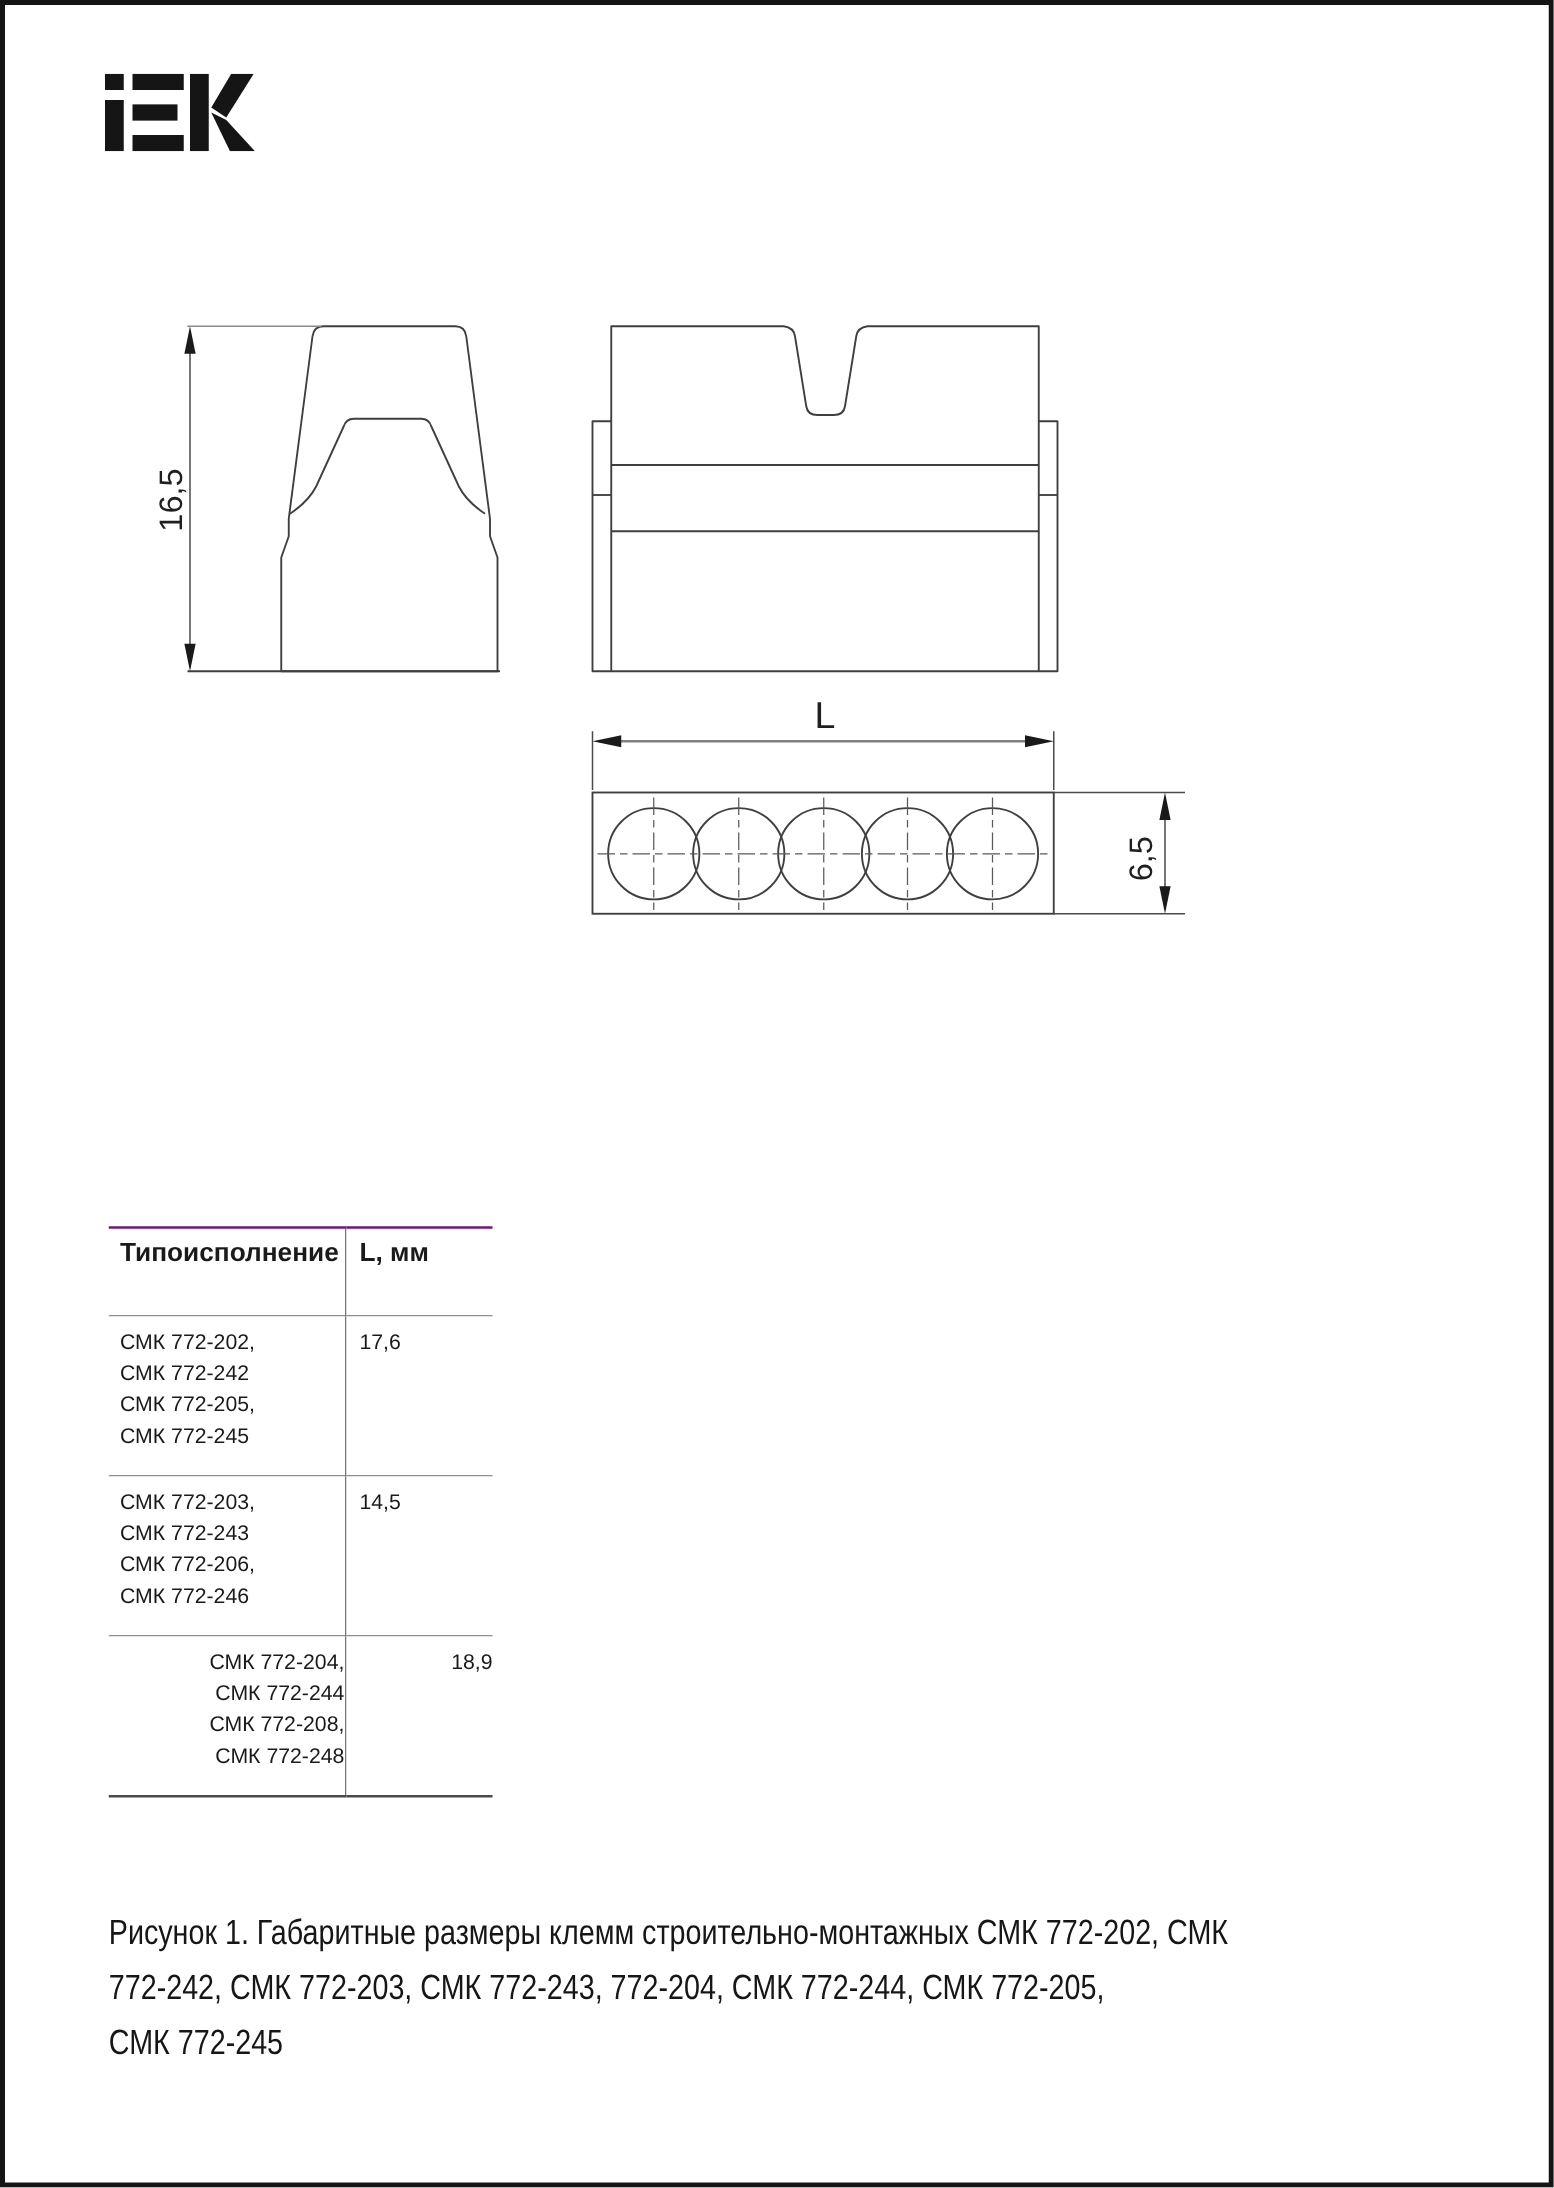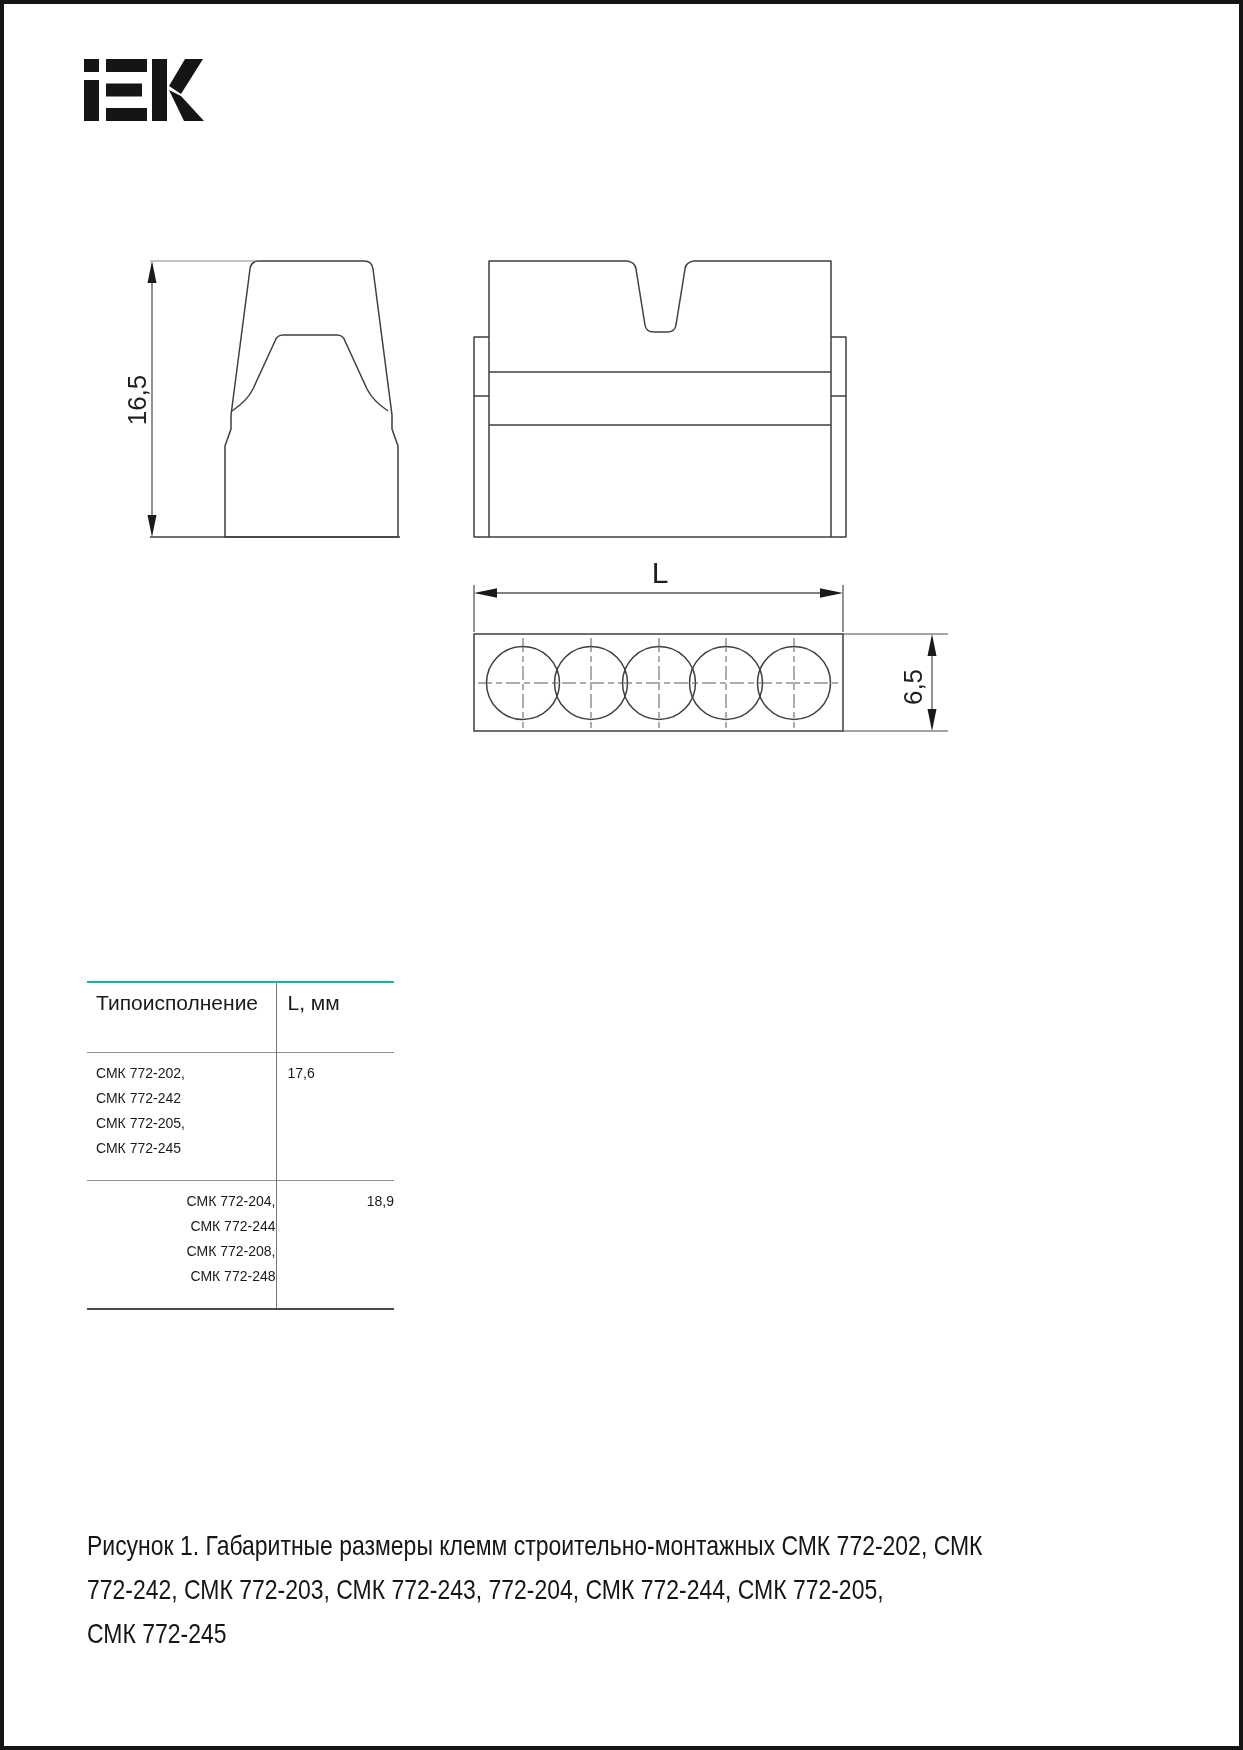--- a/index.html
+++ b/index.html
@@ -26,33 +26,33 @@
   .dim-label.big{font-size:30px;}
   table.spec-table{
     position:absolute;left:83px;top:977px;
     width:307px;
     border-collapse:collapse;
     table-layout:fixed;
   }
   table.spec-table col.c1{width:189px;}
   table.spec-table col.c2{width:118px;}
   table.spec-table th{
-    font-weight:normal;text-align:left;
+    font-weight:bold;text-align:left;
     font-size:21px;
     height:61px;
     vertical-align:top;
     padding:8px 0 0 9px;
-    border-top:2px solid #14b8a6;
+    border-top:2px solid #701a75;
   }
   table.spec-table th.lcol, table.spec-table td.lcol{
     border-left:1px solid #767676;
     padding-left:11px;
   }
   table.spec-table td{
-    font-size:14px;
+    font-size:17px;
     line-height:25px;
     height:119px;
     vertical-align:top;
     padding:8px 0 0 9px;
     border-top:1px solid #8f8f8f;
   }
   table.spec-table tbody tr:last-child td{border-bottom:2px solid #4a4a4a;text-align:right;}
   td.models{white-space:pre-line;}
   .caption{
     position:absolute;left:83px;top:1492px;
@@ -156,20 +156,27 @@
     </thead>
     <tbody>
       <tr>
         <td class="models">СМК 772-202,
 СМК 772-242
 СМК 772-205,
 СМК 772-245</td>
         <td class="lcol">17,6</td>
       </tr>
       <tr>
+        <td class="models">СМК 772-203,
+СМК 772-243
+СМК 772-206,
+СМК 772-246</td>
+        <td class="lcol">14,5</td>
+      </tr>
+      <tr>
         <td class="models">СМК 772-204,
 СМК 772-244
 СМК 772-208,
 СМК 772-248</td>
         <td class="lcol">18,9</td>
       </tr>
     </tbody>
   </table>
 
   <p class="caption">Рисунок 1. Габаритные размеры клемм строительно-монтажных СМК 772-202, СМК

